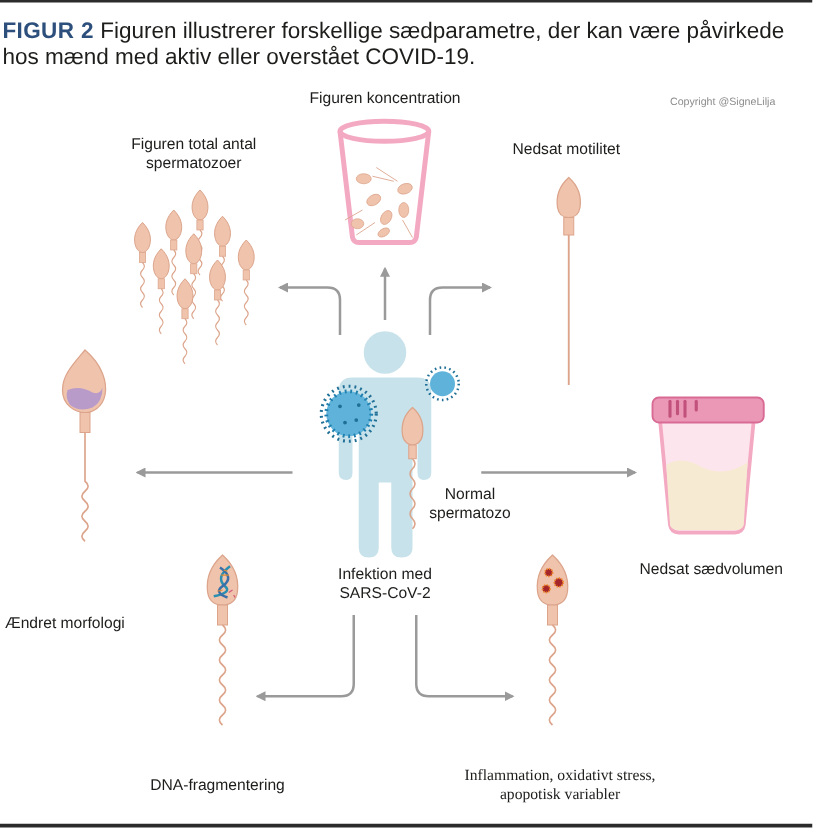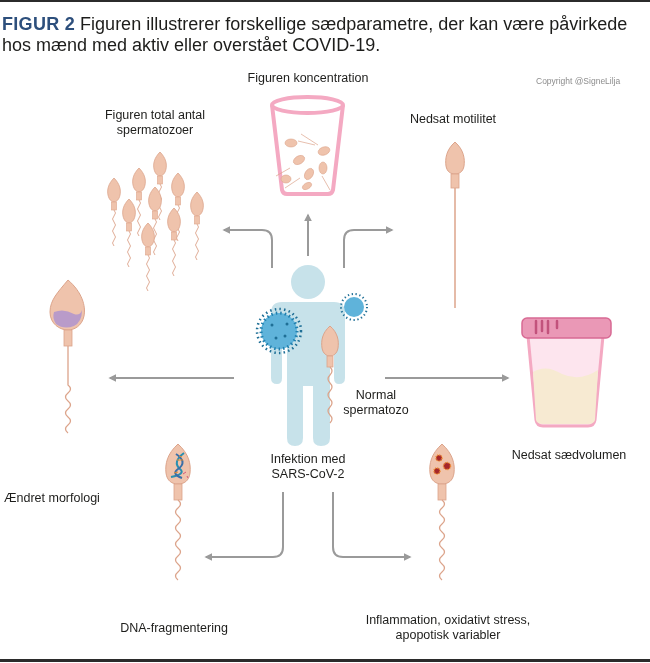--- a/index.html
+++ b/index.html
@@ -166,21 +166,21 @@
 
 <div class="lbl" style="left:92px;top:108px;width:126px;">
   <div>Figuren total antal</div>
   <div>spermatozoer</div>
 </div>
 <div class="lbl" style="left:240px;top:71px;width:136px;">Figuren koncentration</div>
 <div class="lbl" style="left:398px;top:112px;width:110px;">Nedsat motilitet</div>
 <div class="lbl" style="left:4px;top:448px;width:122px;text-align:left;margin-top:43px;">Ændret morfologi</div>
 <div class="lbl" style="left:504px;top:448px;width:130px;">Nedsat sædvolumen</div>
 <div class="lbl" style="left:112px;top:621px;width:124px;">DNA-fragmentering</div>
-<div class="lbl" style="left:348px;top:613px;width:200px;">
+<div class="lbl" style="left:348px;top:613px;width:200px;font-family:Liberation Serif, serif;">
   <div>Inflammation, oxidativt stress,</div>
   <div>apopotisk variabler</div>
 </div>
 <div class="lbl" style="left:248px;top:452px;width:120px;">
   <div>Infektion med</div>
   <div>SARS-CoV-2</div>
 </div>
 <div class="lbl" style="left:336px;top:388px;width:80px;">
   <div>Normal</div>
   <div>spermatozo</div>

